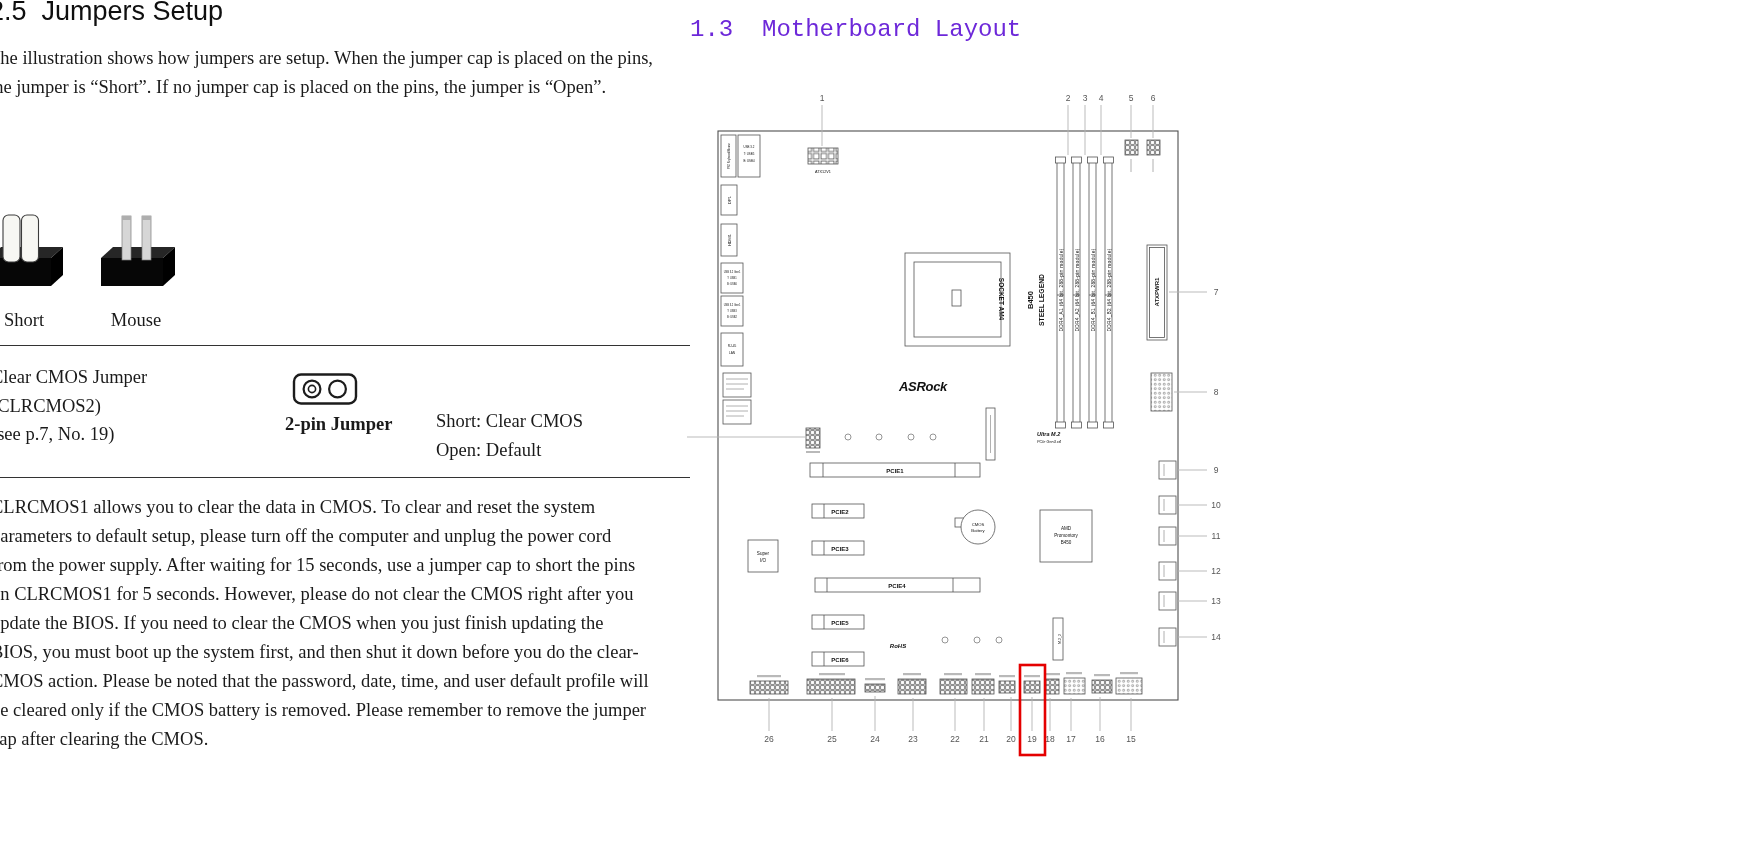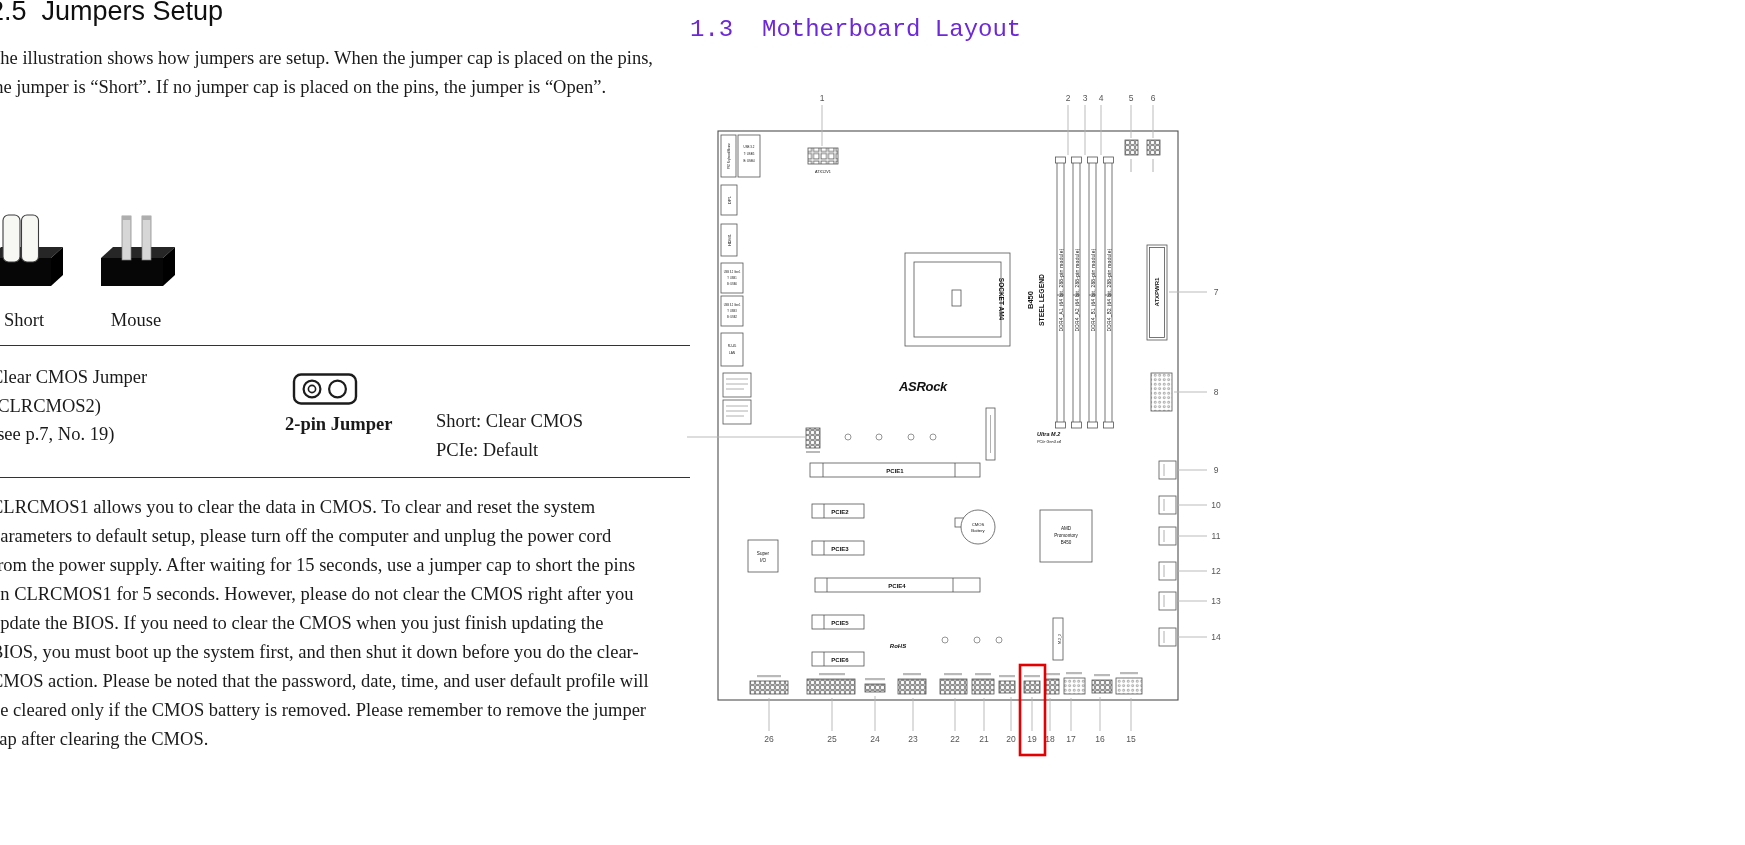--- a/index.html
+++ b/index.html
@@ -91,21 +91,21 @@
         <rect x="2" y="2.5" width="62" height="29" rx="7" fill="#fff" stroke="#1c1c1c" stroke-width="2.4"></rect>
         <circle cx="20" cy="17" r="8.4" fill="none" stroke="#1c1c1c" stroke-width="2.2"></circle>
         <circle cx="20" cy="17" r="3.6" fill="none" stroke="#1c1c1c" stroke-width="1.6"></circle>
         <circle cx="45.5" cy="17" r="8.4" fill="none" stroke="#1c1c1c" stroke-width="2.2"></circle>
       </svg>
       <div class="figcap">2-pin Jumper</div>
     </div>
 
     <div class="abs cmos-desc serif">
       <div>Short: Clear CMOS</div>
-      <div>PCIe: Default</div>
+      <div>Open: Default</div>
     </div>
 
     <hr class="abs rule r2">
 
     <p class="abs bodytext serif">CLRCMOS1 allows you to clear the data in CMOS. To clear and reset the system parameters to default setup, please turn off the computer and unplug the power cord from the power supply. After waiting for 15 seconds, use a jumper cap to short the pins on CLRCMOS1 for 5 seconds. However, please do not clear the CMOS right after you update the BIOS. If you need to clear the CMOS when you just finish updating the BIOS, you must boot up the system first, and then shut it down before you do the clear-CMOS action. Please be noted that the password, date, time, and user default profile will be cleared only if the CMOS battery is removed. Please remember to remove the jumper cap after clearing the CMOS.</p>
   </section>
 
   <section>
 
     <h2 class="abs sec2">1.3  Motherboard Layout</h2>

